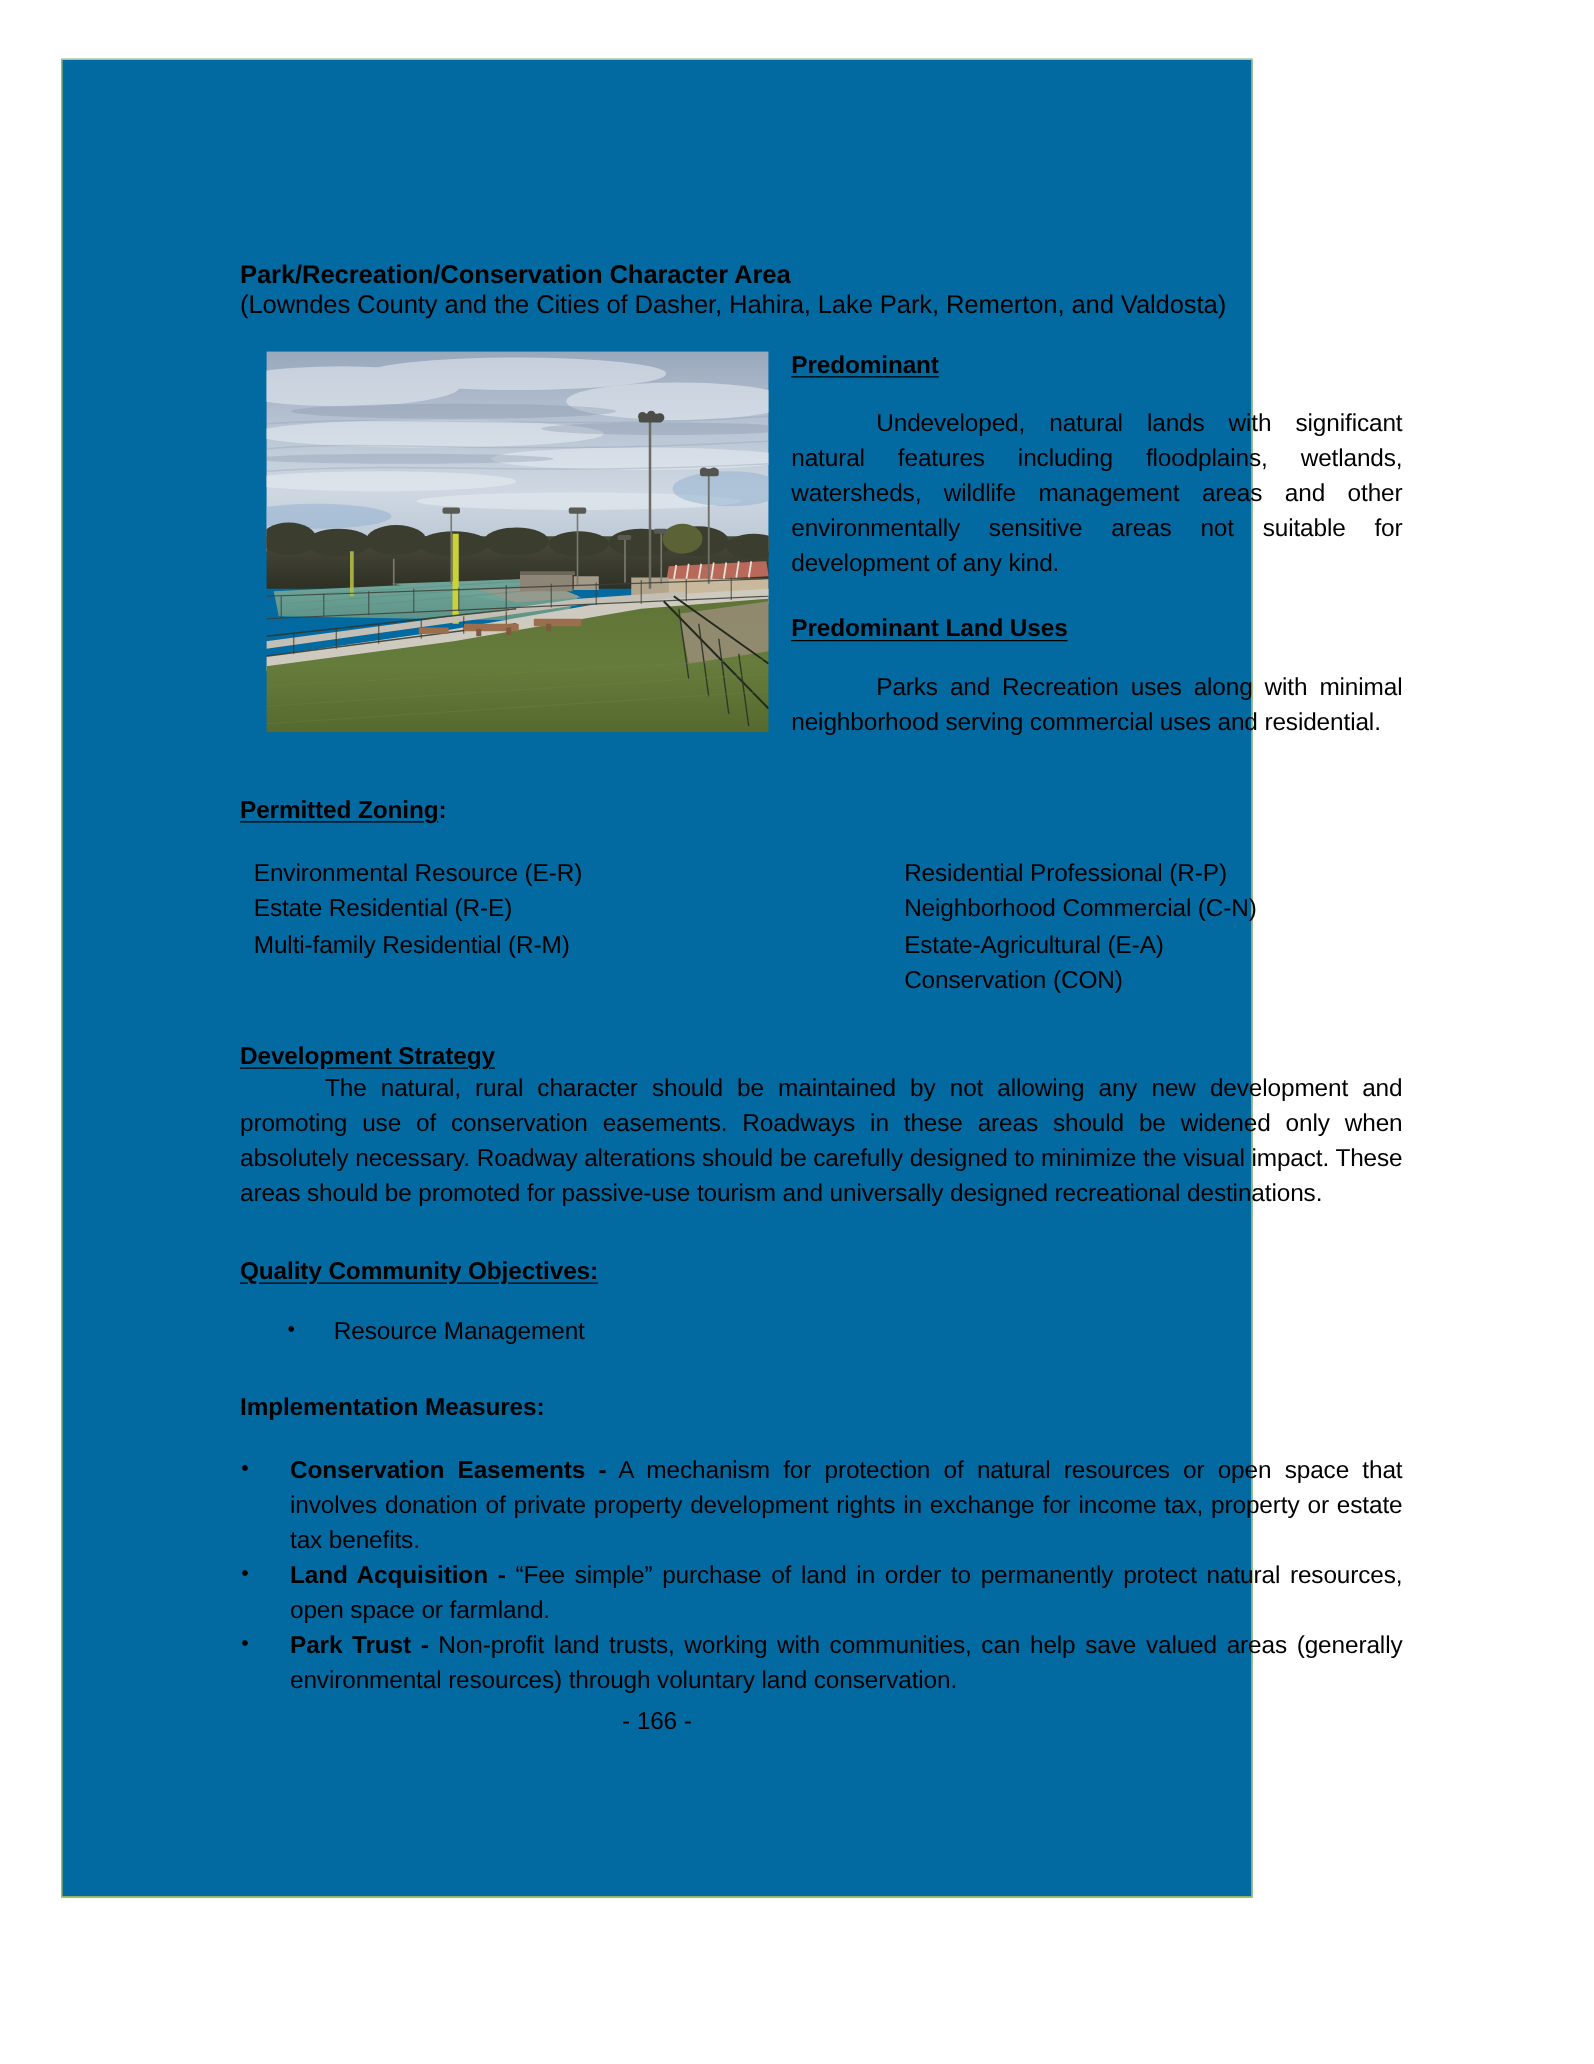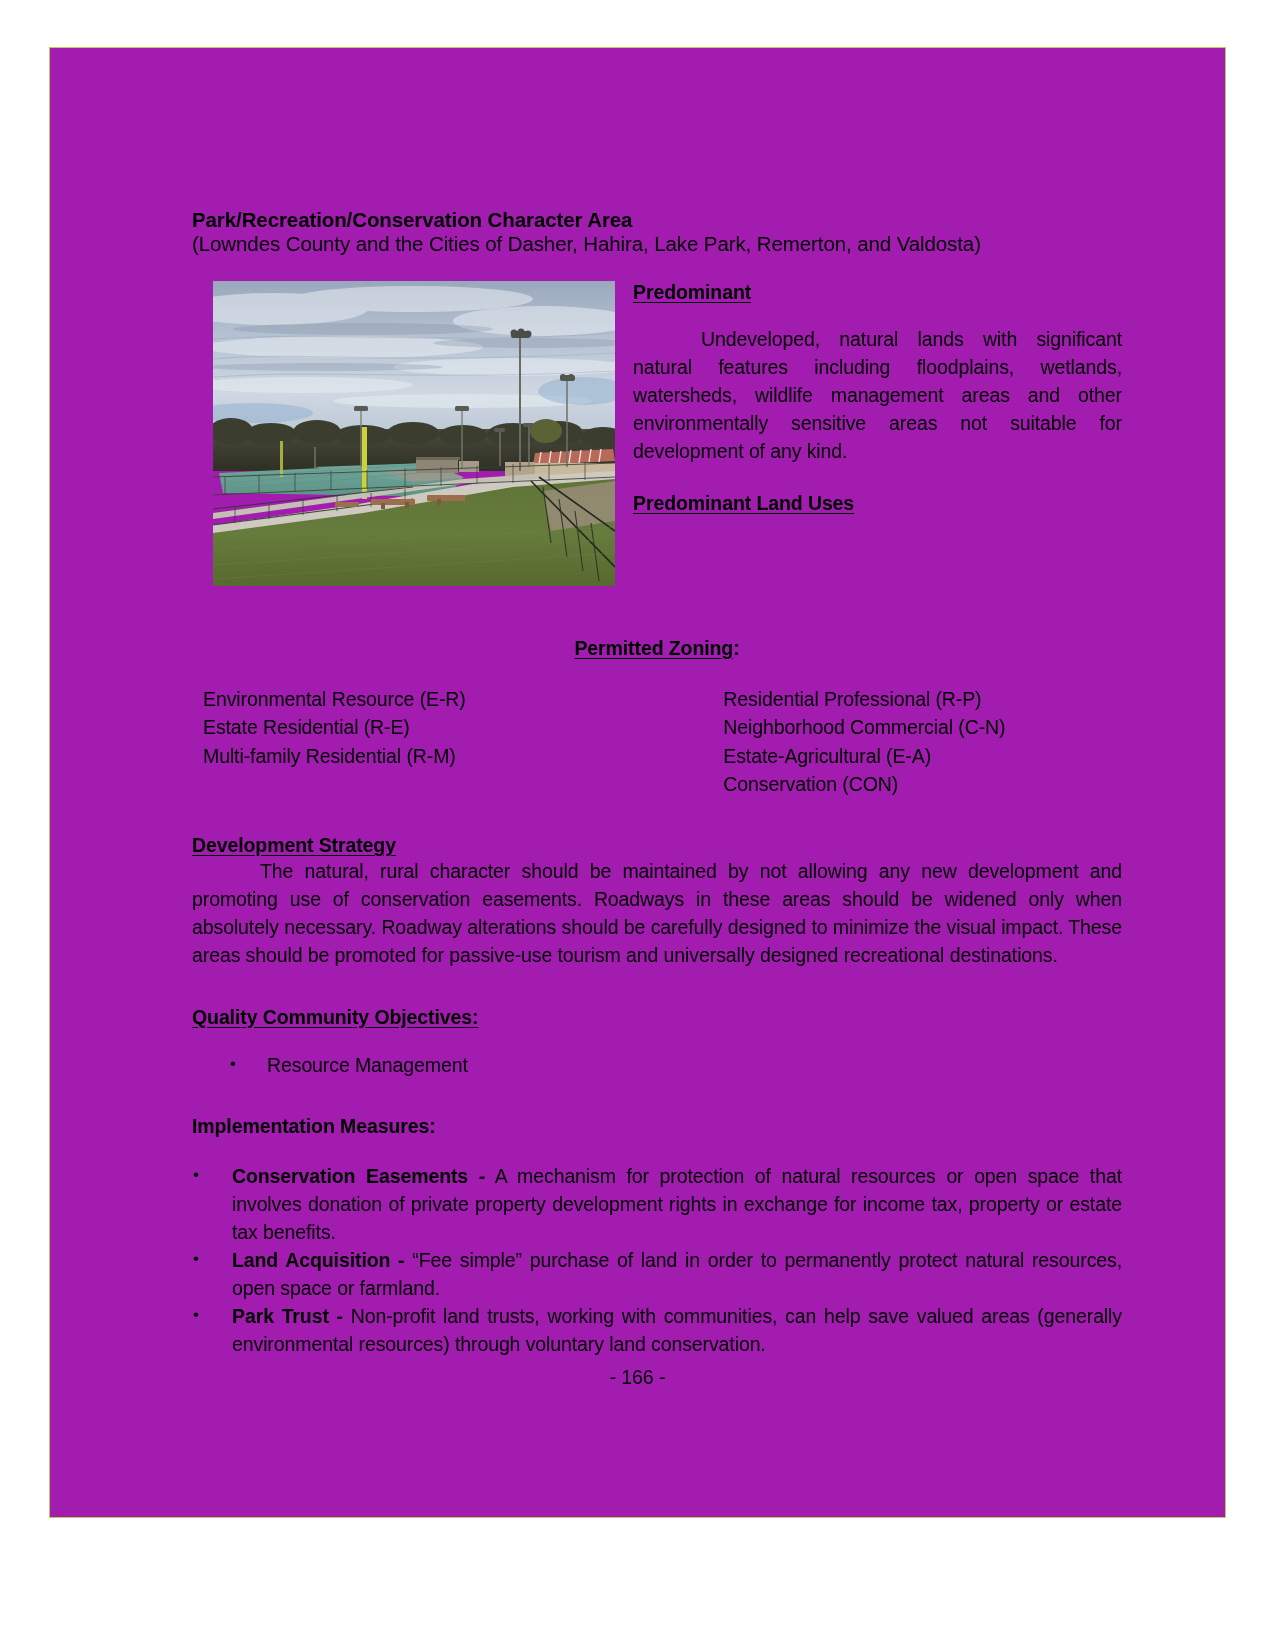--- a/index.html
+++ b/index.html
@@ -14,25 +14,25 @@
     color: #000000;
     position: relative;
     overflow: hidden;
   }
 
   
   .page-frame {
     position: absolute;
     left: 49px;
     top: 47px;
-    width: 1177px;
+    width: 953px;
     height: 1471px;
     border: 1.5px solid #b7cc52;
     box-sizing: border-box;
-    background: #a21caf;
+    background: #0369a1;
   }
 
   .page-inner {
     position: absolute;
     left: 142px;
     top: 160px;
     width: 930px;
   }
 
   
@@ -97,21 +97,21 @@
   .right-col {
     position: absolute;
     left: 441px;
     top: 0px;
     width: 489px;
   }
   .right-col .h-underline { margin-bottom: 21px; }
   .right-col .gap { height: 27px; }
 
   
-  .zoning-head { margin-top: 44px; text-align: center; }
+  .zoning-head { margin-top: 44px; }
   .zoning-grid {
     margin-top: 25px;
     display: flex;
     gap: 12px;
     justify-content: space-between;
   }
   .zoning-col { font-size: 19.5px; line-height: 1.455; letter-spacing: -0.1px; }
   .zoning-col.left { width: 521px; padding-left: 11px; box-sizing: border-box; }
   .zoning-col.right { width: 400px; }
   .zoning-col div { white-space: nowrap; }
@@ -366,20 +366,21 @@
             <path d="M0 298 L 402 272"></path>
           </g>
         </svg>
       </div>
 
       <div class="right-col">
         <div class="h-underline">Predominant</div>
         <p class="body indent">Undeveloped, natural lands with significant natural features including floodplains, wetlands, watersheds, wildlife management areas and other environmentally sensitive areas not suitable for development of any kind.</p>
         <div class="gap"></div>
         <div class="h-underline">Predominant Land Uses</div>
+        <p class="body indent">Parks and Recreation uses along with minimal neighborhood serving commercial uses and residential.</p>
       </div>
     </div>
 
     <div class="zoning-head">
       <span class="h-underline">Permitted Zoning</span><span class="h-label-plain">:</span>
     </div>
 
     <div class="zoning-grid">
       <div class="zoning-col left">
         <div>Environmental Resource (E-R)</div>

